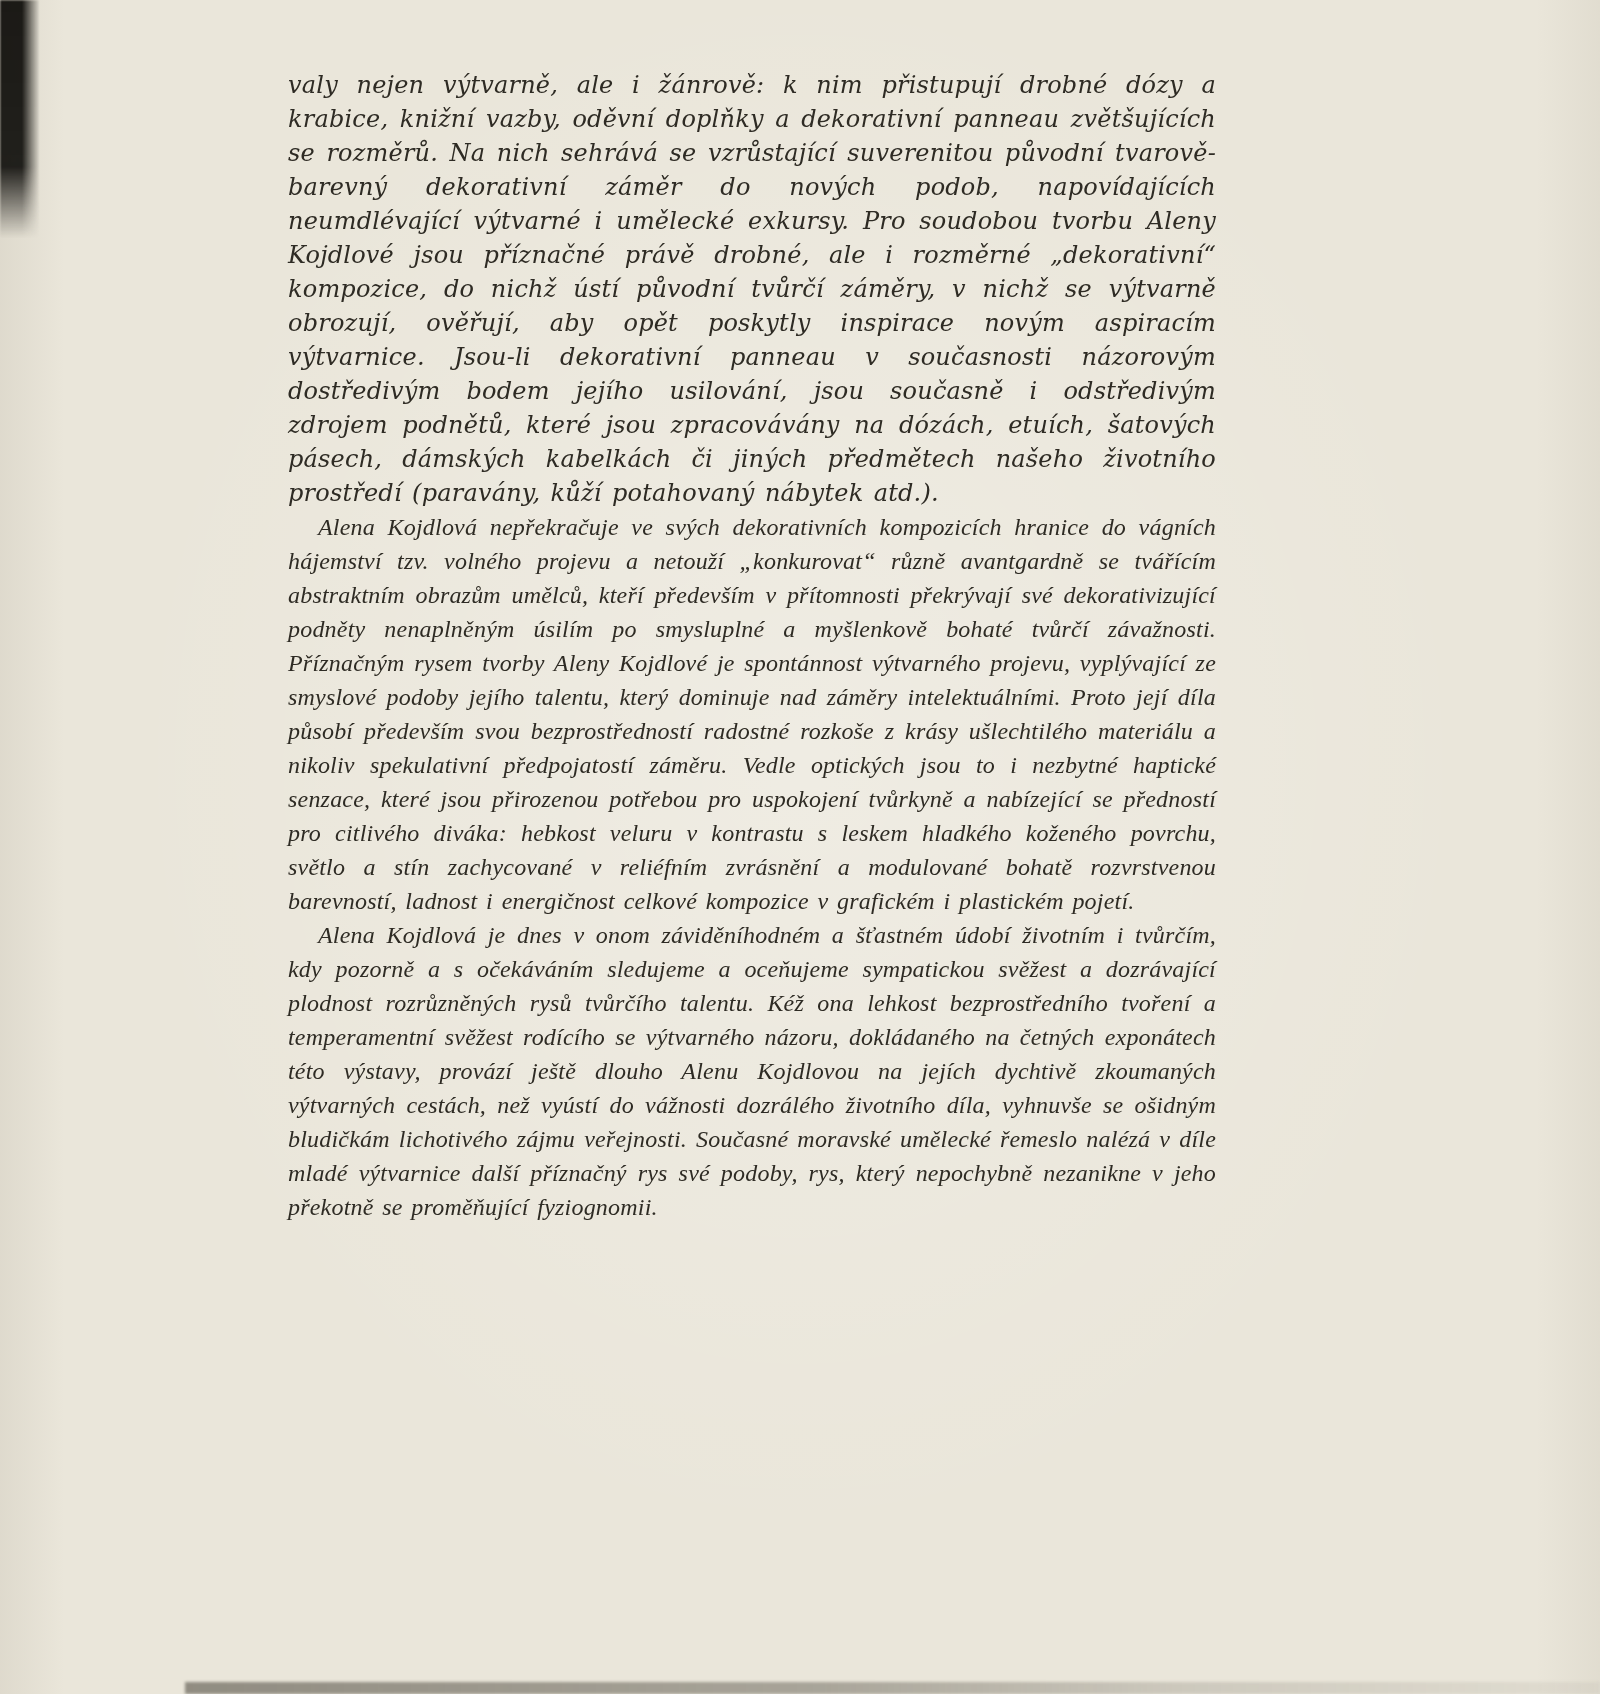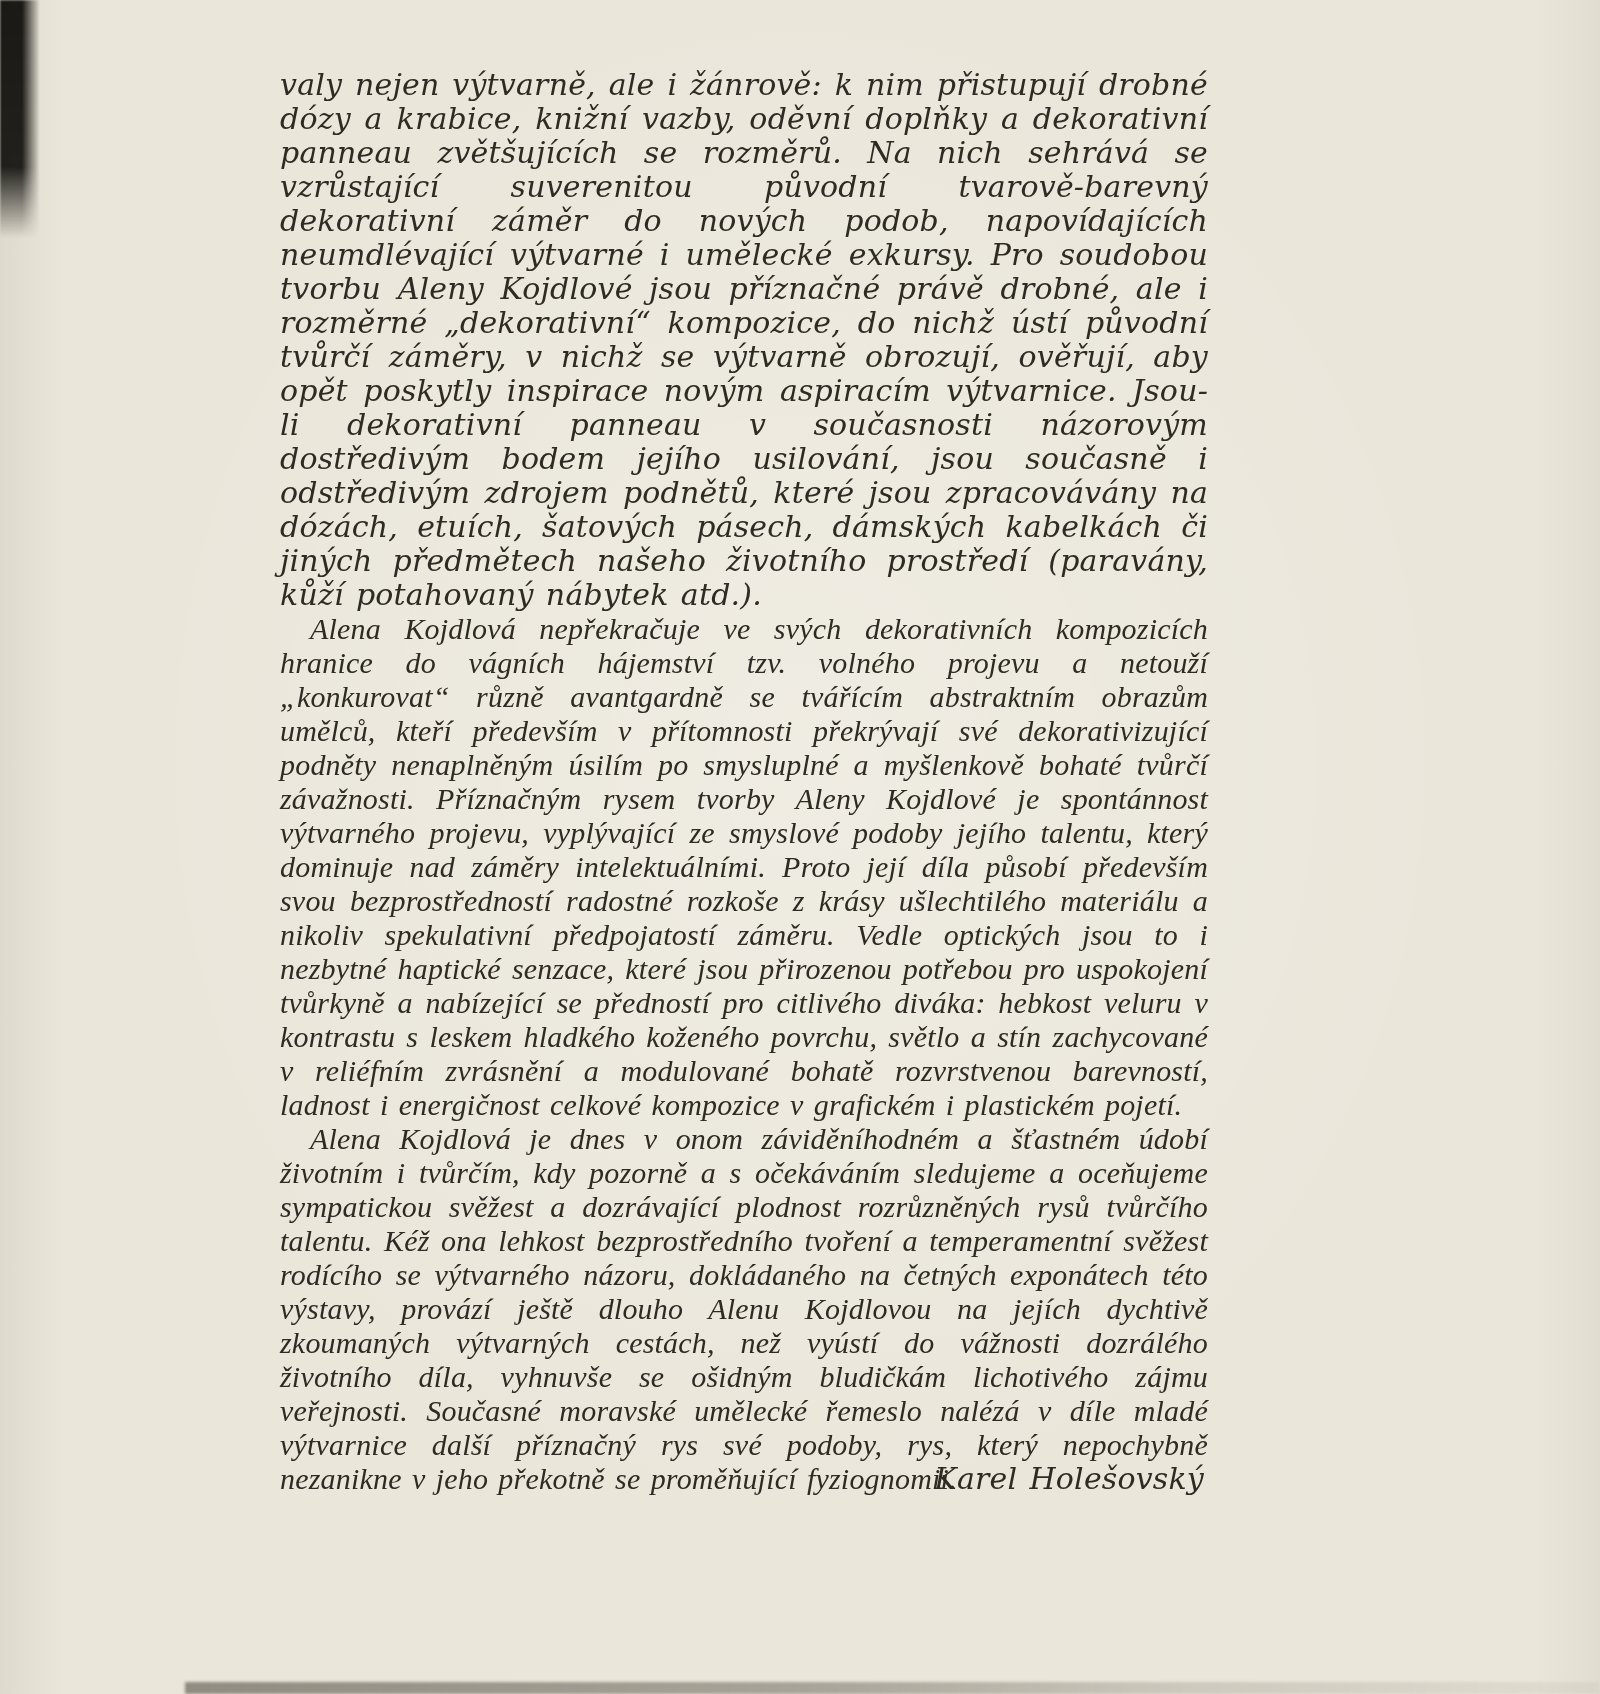--- a/index.html
+++ b/index.html
@@ -48,25 +48,25 @@
     height: 12px;
     background: linear-gradient(to right,
         rgba(70,66,56,0.55) 0%,
         rgba(70,66,56,0.40) 45%,
         rgba(70,66,56,0.18) 70%,
         rgba(70,66,56,0.05) 100%);
     filter: blur(1.5px);
   }
   .text-block {
     position: absolute;
-    left: 280px;
+    left: 288px;
     top: 68px;
     width: 928px;
     color: var(--ink, #2e2b24);
-    font-size: 30px;
+    font-size: 24px;
     line-height: 34px;
     font-style: italic;
     text-align: justify;
     word-spacing: 2.5px;
     letter-spacing: 0.2px;
   }
   .para { margin: 0; }
   .para.indent { text-indent: 30px; font-family: Liberation Serif, serif; }
   .signature {
     margin-top: -34px;      
@@ -80,18 +80,17 @@
 <body>
 
 <div class="page">
 
   <div class="scan-edge-left"></div>
 
   <div class="text-block">
     <p class="para">valy nejen výtvarně, ale i žánrově: k nim přistupují drobné dózy a krabice, knižní vazby, oděvní doplňky a dekorativní panneau zvětšujících se rozměrů. Na nich sehrává se vzrůstající suverenitou původní tvarově-barevný dekorativní záměr do nových podob, napovídajících neumdlévající výtvarné i umělecké exkursy. Pro soudobou tvorbu Aleny Kojdlové jsou příznačné právě drobné, ale i rozměrné „dekorativní“ kompozice, do nichž ústí původní tvůrčí záměry, v nichž se výtvarně obrozují, ověřují, aby opět poskytly inspirace novým aspiracím výtvarnice. Jsou-li dekorativní panneau v současnosti názorovým dostředivým bodem jejího usilování, jsou současně i odstředivým zdrojem podnětů, které jsou zpracovávány na dózách, etuích, šatových pásech, dámských kabelkách či jiných předmětech našeho životního prostředí (paravány, kůží potahovaný nábytek atd.).</p>
     <p class="para indent">Alena Kojdlová nepřekračuje ve svých dekorativních kompozicích hranice do vágních hájemství tzv. volného projevu a netouží „konkurovat“ různě avantgardně se tvářícím abstraktním obrazům umělců, kteří především v přítomnosti překrývají své dekorativizující podněty nenaplněným úsilím po smysluplné a myšlenkově bohaté tvůrčí závažnosti. Příznačným rysem tvorby Aleny Kojdlové je spontánnost výtvarného projevu, vyplývající ze smyslové podoby jejího talentu, který dominuje nad záměry intelektuálními. Proto její díla působí především svou bezprostředností radostné rozkoše z krásy ušlechtilého materiálu a nikoliv spekulativní předpojatostí záměru. Vedle optických jsou to i nezbytné haptické senzace, které jsou přirozenou potřebou pro uspokojení tvůrkyně a nabízející se předností pro citlivého diváka: hebkost veluru v kontrastu s leskem hladkého koženého povrchu, světlo a stín zachycované v reliéfním zvrásnění a modulované bohatě rozvrstvenou barevností, ladnost i energičnost celkové kompozice v grafickém i plastickém pojetí.</p>
     <p class="para indent">Alena Kojdlová je dnes v onom záviděníhodném a šťastném údobí životním i tvůrčím, kdy pozorně a s očekáváním sledujeme a oceňujeme sympatickou svěžest a dozrávající plodnost rozrůzněných rysů tvůrčího talentu. Kéž ona lehkost bezprostředního tvoření a temperamentní svěžest rodícího se výtvarného názoru, dokládaného na četných exponátech této výstavy, provází ještě dlouho Alenu Kojdlovou na jejích dychtivě zkoumaných výtvarných cestách, než vyústí do vážnosti dozrálého životního díla, vyhnuvše se ošidným bludičkám lichotivého zájmu veřejnosti. Současné moravské umělecké řemeslo nalézá v díle mladé výtvarnice další příznačný rys své podoby, rys, který nepochybně nezanikne v jeho překotně se proměňující fyziognomii.</p>
-    <div class="signature">Karel Holešovský</div>
   </div>
 
   <div class="scan-edge-bottom"></div>
 
 </div>
 
 </body></html>

